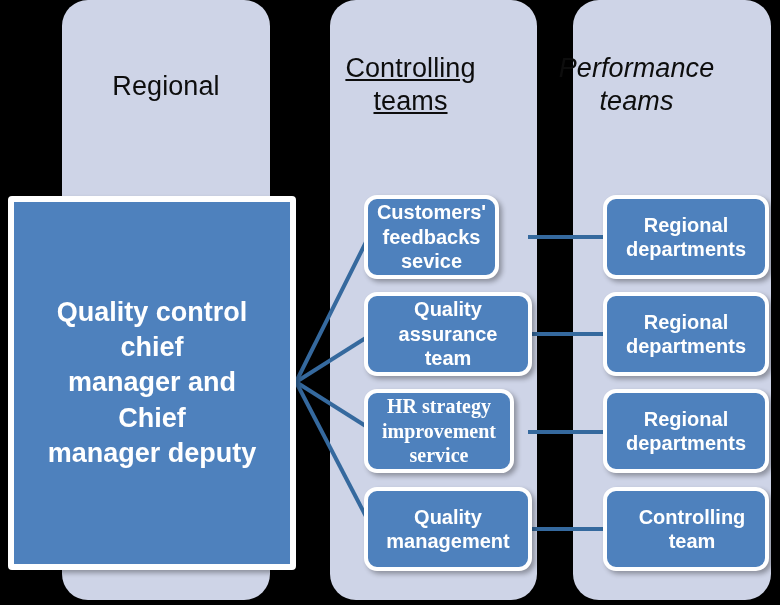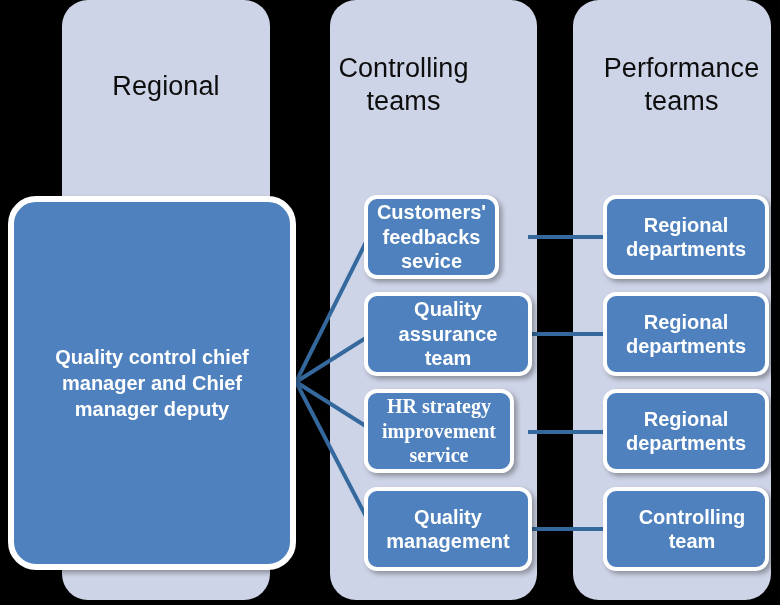--- a/index.html
+++ b/index.html
@@ -48,23 +48,23 @@
     color: #FFFFFF;
     display: flex;
     align-items: center;
     justify-content: center;
     text-align: center;
     font-weight: 700;
     box-shadow: 3px 3px 5px rgba(0, 0, 0, 0.32);
     white-space: pre-line;
   }
   .node.main {
-    border-radius: 28px;
+    border-radius: 4px;
     border-width: 6px;
-    font-size: 20px;
+    font-size: 27px;
     line-height: 1.3;
     padding: 12px 22px;
   }
   .node.sub {
     font-size: 20px;
     line-height: 1.22;
     padding: 0 8px;
   }
 
   
@@ -85,25 +85,25 @@
 </style>
 </head>
 <body>
 
 <div id="canvas">
 
   <div class="band" style="left:62px; top:0px; width:208px; height:600px; border-top-left-radius:26px; border-top-right-radius:26px;"></div>
   <div class="band-label" style="left:62px; width:208px; top:70px;">Regional</div>
 
   <div class="band" style="left:330px; top:0px; width:207px; height:600px;"></div>
-  <div class="band-label" style="left:315px; width:177px; top:52px;">Controlling
+  <div class="band-label" style="left:322px; width:177px; top:52px;text-decoration:underline;">Controlling
 teams</div>
 
   <div class="band" style="left:573px; top:0px; width:198px; height:600px;"></div>
-  <div class="band-label" style="left:589px; width:185px; top:52px;">Performance
+  <div class="band-label" style="left:544px; width:185px; top:52px;font-style:italic;">Performance
 teams</div>
 
   <svg class="connectors" viewBox="0 0 780 605" xmlns="http://www.w3.org/2000/svg">
 
     <line x1="296" y1="382" x2="372" y2="230"></line>
     <line x1="296" y1="382" x2="372" y2="334"></line>
     <line x1="296" y1="382" x2="372" y2="430"></line>
     <line x1="296" y1="382" x2="372" y2="528"></line>
 
     <line x1="528" y1="237" x2="608" y2="237"></line>

